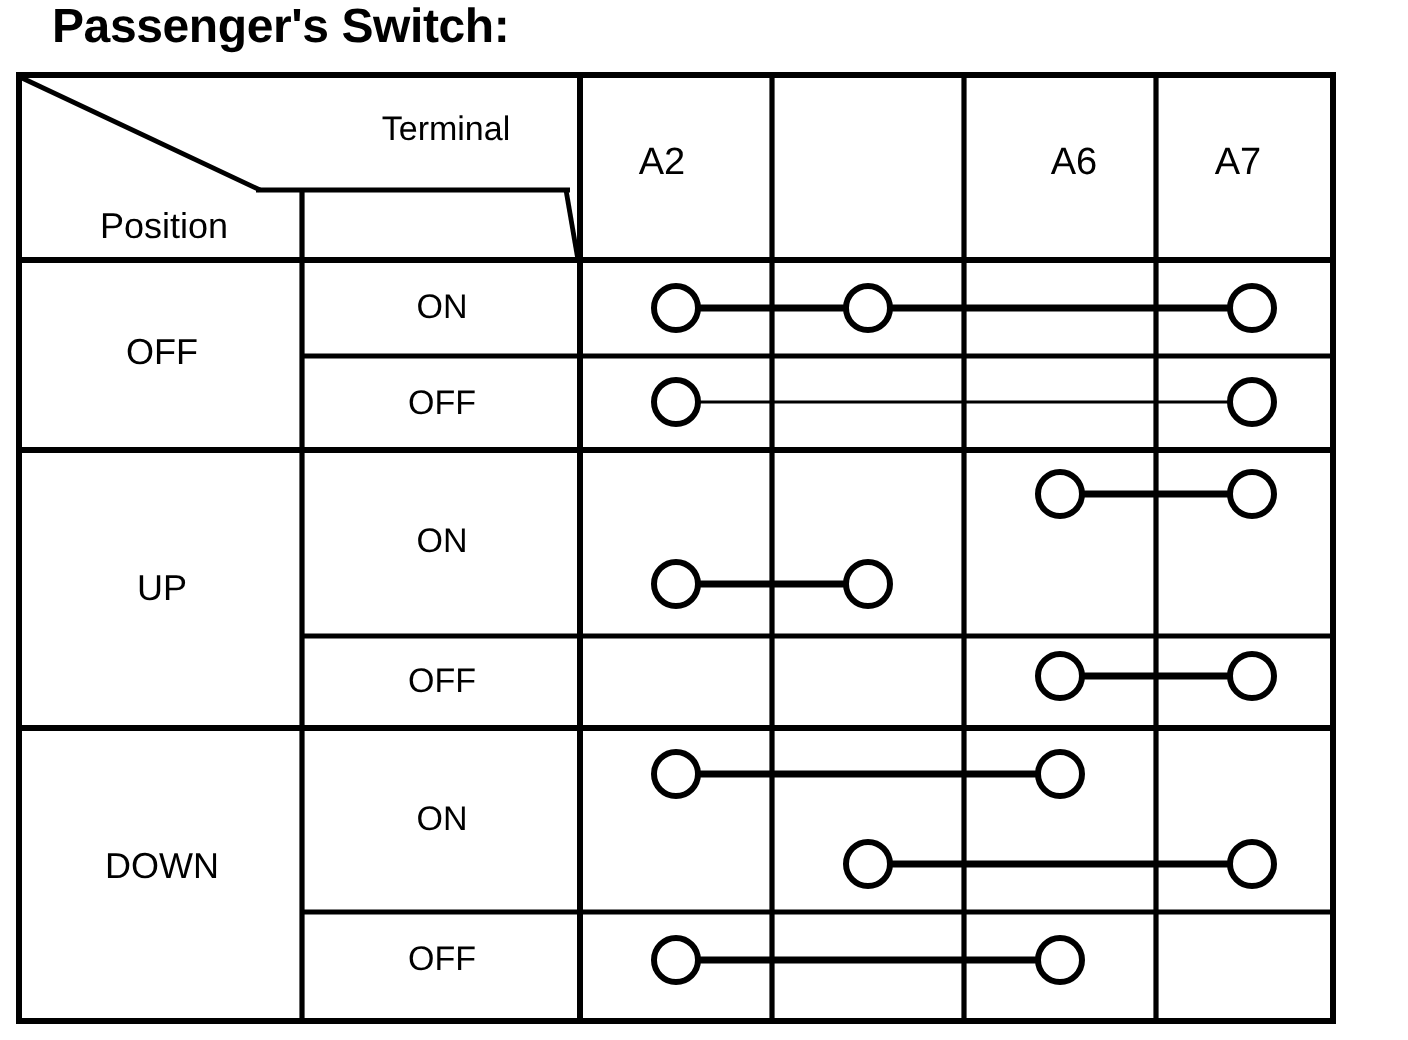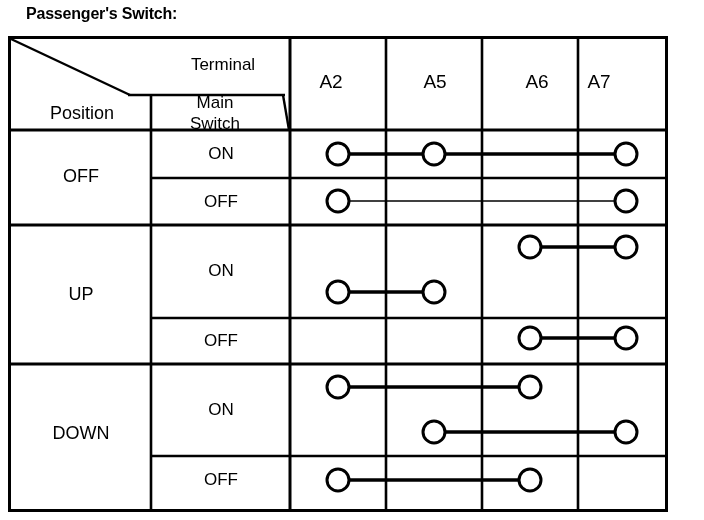--- a/index.html
+++ b/index.html
@@ -14,21 +14,21 @@
     position: relative;
     font-family: "Liberation Sans", "DejaVu Sans", sans-serif;
     color: #000000;
     overflow: hidden;
   }
 
   #page-title {
     position: absolute;
     left: 26px;
     top: 1px;
-    font-size: 16px;
+    font-size: 24px;
     font-weight: bold;
     letter-spacing: -0.2px;
     line-height: 26px;
     white-space: nowrap;
   }
 
   
   #switch-table {
     position: absolute;
     left: 8px;
@@ -143,27 +143,24 @@
       <line x1="330" y1="444" x2="522" y2="444" stroke="#000000" stroke-width="3.4"></line>
       <circle cx="330" cy="444" r="11" fill="#ffffff" stroke="#000000" stroke-width="3"></circle>
       <circle cx="522" cy="444" r="11" fill="#ffffff" stroke="#000000" stroke-width="3"></circle>
     </g>
   </svg>
 
   <div class="cell-text hdr-terminal" style="left:150px; top:14px; width:130px; height:30px;">Terminal</div>
 
   <div class="cell-text pos-label" style="left:6px; top:62px; width:136px; height:30px;text-align:center;">Position</div>
 
-  <div class="cell-text ms-label" style="left:148px; top:56px; width:118px; height:42px; line-height:21px;">Main
-Switch</div>
 
   <div class="cell-text hdr-col" style="left:284px; top:30px; width:78px; height:32px;">A2</div>
-  <div class="cell-text hdr-col" style="left:380px; top:30px; width:94px; height:32px;">A5</div>
   <div class="cell-text hdr-col" style="left:476px; top:30px; width:106px; height:32px;">A6</div>
-  <div class="cell-text hdr-col" style="left:544px; top:30px; width:94px; height:32px;">A7</div>
+  <div class="cell-text hdr-col" style="left:564px; top:30px; width:94px; height:32px;">A7</div>
 
   <div class="cell-text pos-label" style="left:4px; top:127px; width:138px; height:26px;">OFF</div>
   <div class="cell-text pos-label" style="left:4px; top:384px; width:138px; height:26px;">DOWN</div>
   <div class="cell-text pos-label" style="left:4px; top:245px; width:138px; height:26px;">UP</div>
 
   <div class="cell-text ms-label" style="left:145px; top:105px; width:136px; height:26px;">ON</div>
   <div class="cell-text ms-label" style="left:145px; top:153px; width:136px; height:26px;">OFF</div>
 
   <div class="cell-text ms-label" style="left:145px; top:222px; width:136px; height:26px;">ON</div>
   <div class="cell-text ms-label" style="left:145px; top:292px; width:136px; height:26px;">OFF</div>

